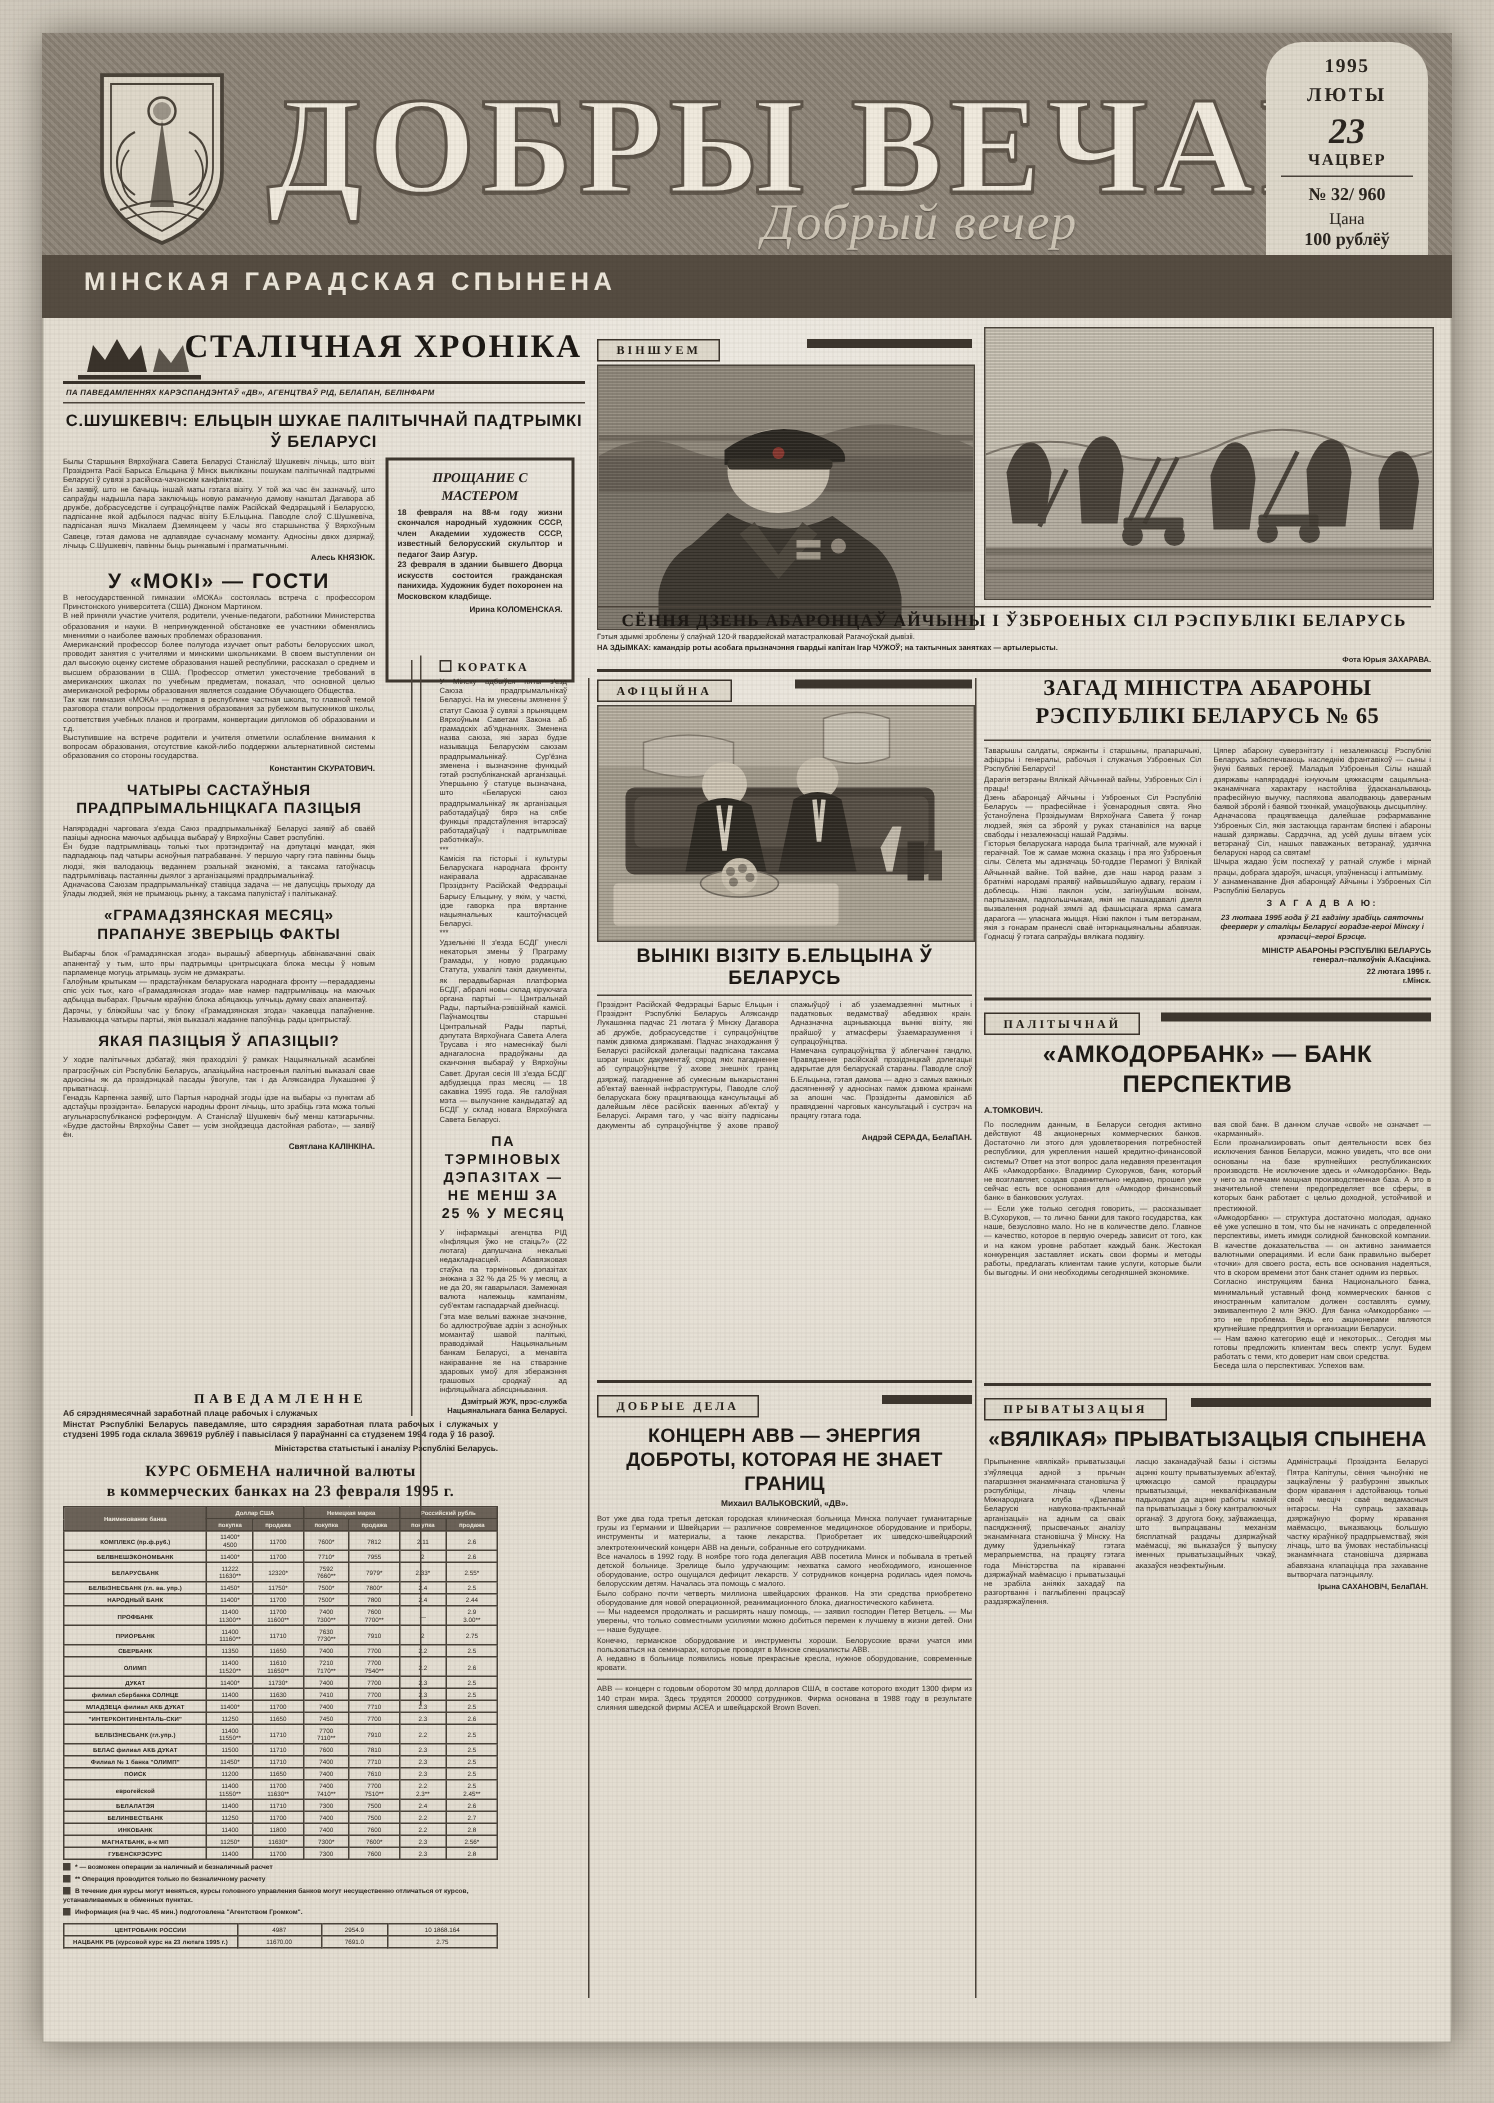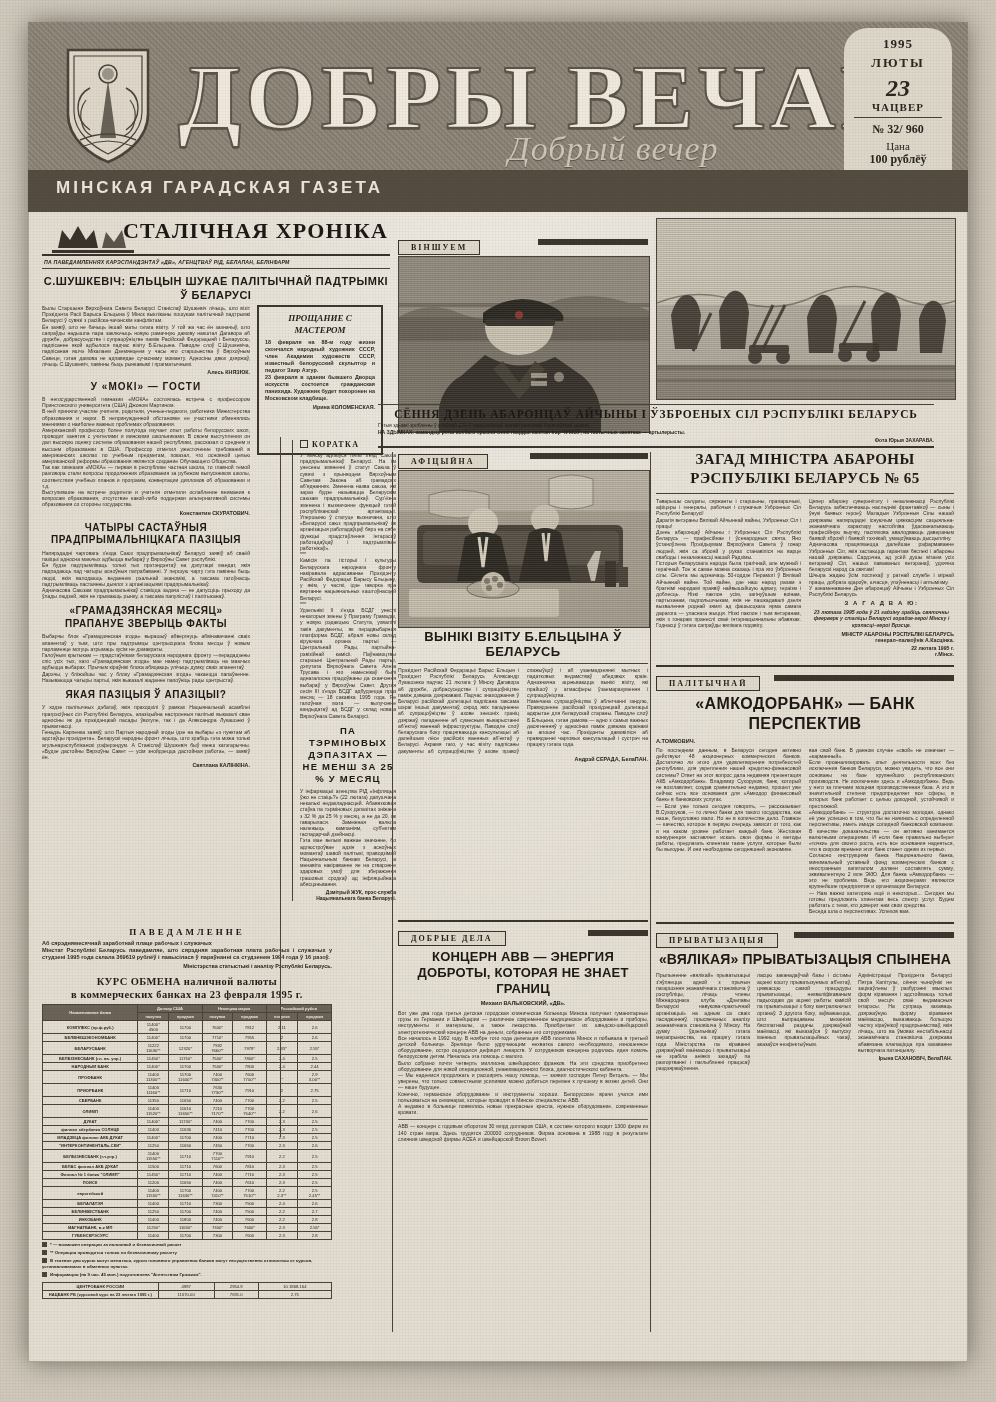--- a/index.html
+++ b/index.html
@@ -124,21 +124,21 @@
           <div class="m">ЛЮТЫ</div>
           <div class="d">23</div>
           <div class="w">ЧАЦВЕР</div>
           <hr>
           <div class="n">№ 32/ 960</div>
           <div class="p1">Цана</div>
           <div class="p2">100  рублёў</div>
         </div>
 
         <div class="mast-ribbon"></div>
-        <div class="mast-sub">МІНСКАЯ  ГАРАДСКАЯ  ГАЗЕТА</div>
+        <div class="mast-sub">МІНСКАЯ  ГАРАДСКАЯ  СПЫНЕНА</div>
       </div>
     </div>
 
     <div class="col" style="left:14px;top:196px;width:348px;height:1130px;">
 
       <div style="position:relative;height:36px;border-bottom:2px solid #3a332b;">
         <svg viewBox="0 0 90 34" width="90" height="34" style="position:absolute;left:6px;top:2px;">
           <path d="M4 30 h82 v3 H4Z" fill="#3a332b"></path>
           <path d="M10 28 L14 10 L22 20 L30 6 L38 20 L46 10 L50 28 Z" fill="#3a332b"></path>
           <path d="M54 28 L58 12 L66 22 L74 10 L78 28 Z" fill="#3a332b" opacity=".8"></path>
@@ -149,21 +149,21 @@
       <div style="font-style:italic;font-weight:700;font-size:5.2px;letter-spacing:.2px;padding:3px 0 3px 2px;border-bottom:1px solid #4b433a;">ПА ПАВЕДАМЛЕННЯХ КАРЭСПАНДЭНТАЎ «ДВ», АГЕНЦТВАЎ РІД, БЕЛАПАН, БЕЛІНФАРМ</div>
 
       <div class="hl" style="font-size:11px;line-height:14px;margin:5px 0 3px 0;letter-spacing:.5px;">С.ШУШКЕВІЧ:  ЕЛЬЦЫН  ШУКАЕ ПАЛІТЫЧНАЙ  ПАДТРЫМКІ  Ў  БЕЛАРУСІ</div>
 
       <div style="display:flex;gap:7px;">
         <div style="width:208px;">
           <div class="body-txt" style="white-space:pre-line;">Былы Старшыня Вярхоўнага Савета Беларусі Станіслаў Шушкевіч лічыць, што візіт Прэзідэнта Расіі Барыса Ельцына ў Мінск выкліканы пошукам палітычнай падтрымкі Беларусі ў сувязі з расійска-чачэнскім канфліктам.
 Ён заявіў, што не бачыць іншай маты гэтага візіту. У той жа час ён зазначыў, што сапраўды надышла пара заключыць новую рамачную дамову накштал Дагавора аб дружбе, добрасуседстве і супрацоўніцтве паміж Расійскай Федэрацыяй і Беларуссю, падпісанне якой адбылося падчас візіту Б.Ельцына. Паводле слоў С.Шушкевіча, падпісаная яшчэ Мікалаем Дземянцеем у часы яго старшынства ў Вярхоўным Савеце, гэтая дамова не адпавядае сучаснаму моманту. Адносіны двюх дзяржаў, лічыць С.Шушкевіч, павінны быць рынкавымі і прагматычнымі.</div>
           <div class="sig">Алесь КНЯЗЮК.</div>
 
-          <div class="hl" style="font-size:10px;line-height:12px;margin:6px 0 3px;letter-spacing:1px;">У  «МОКІ»  —  ГОСТИ</div>
+          <div class="hl" style="font-size:14px;line-height:12px;margin:6px 0 3px;letter-spacing:1px;">У  «МОКІ»  —  ГОСТИ</div>
           <div class="body-txt" style="white-space:pre-line;">В негосударственной гимназии «МОКА» состоялась встреча с профессором Принстонского университета (США) Джоном Мартином.
 В ней приняли участие учителя, родители, ученые-педагоги, работники Министерства образования и науки. В непринужденной обстановке ее участники обменялись мнениями о наиболее важных проблемах образования.
 Американский профессор более полугода изучает опыт работы белорусских школ, проводит занятия с учителями и минскими школьниками. В своем выступлении он дал высокую оценку системе образования нашей республики, рассказал о среднем и высшем образовании в США. Профессор отметил ужесточение требований в американских школах по учебным предметам, показал, что основной целью американской реформы образования является создание Обучающего Общества.
 Так как гимназия «МОКА» — первая в республике частная школа, то главной темой разговора стали вопросы продолжения образования за рубежом выпускников школы, соответствия учебных планов и программ, конвертации дипломов об образовании и т.д.
 Выступившие на встрече родители и учителя отметили ослабление внимания к вопросам образования, отсутствие какой-либо поддержки альтернативной системы образования со стороны государства.</div>
           <div class="sig">Константин СКУРАТОВИЧ.</div>
 
           <div class="hl" style="font-size:10px;line-height:12.5px;margin:6px 0 3px;letter-spacing:.6px;">ЧАТЫРЫ  САСТАЎНЫЯ ПРАДПРЫМАЛЬНІЦКАГА  ПАЗІЦЫЯ</div>
           <div class="body-txt" style="white-space:pre-line;">Напярэдадні чарговага з'езда Саюз прадпрымальнікаў Беларусі заявіў аб сваёй пазіцыі адносна маючых адбыцца выбараў у Вярхоўны Савет рэспублікі.
 Ён будзе падтрымліваць толькі тых прэтэндэнтаў на дэпутацкі мандат, якія падпадаюць пад чатыры асноўныя патрабаванні. У першую чаргу гэта павінны быць людзі, якія валодаюць веданнем рэальнай эканомікі, а таксама гатоўнасць падтрымліваць пастаянны дыялог з арганізацыямі прадпрымальнікаў.
@@ -470,21 +470,21 @@
                 <td class="bank" style="width: 40%;">НАЦБАНК РБ (курсовой курс на 23 лютага 1995 г.)</td>
                 <td>11670.00</td>
                 <td>7691.0</td>
                 <td>2.75</td>
               </tr>
             </tbody>
         </table>
       </div>
     </div>
 
-    <div class="col" style="left:370px;top:214px;width:250px;">
+    <div class="col" style="left:370px;top:201px;width:250px;">
       <div class="plaque-wrap">
         <div class="plaque-bar" style="width:110px;"></div>
         <span class="plaque">ВІНШУЕМ</span>
       </div>
       <div class="ph" style="position:relative;left:0;top:4px;width:250px;height:175px;">
         <svg viewBox="0 0 250 175" width="250" height="175" style="position:absolute;inset:0;">
           <rect width="250" height="175" fill="#7e776c"></rect>
           <rect y="0" width="250" height="60" fill="#968e81"></rect>
           <g opacity=".5" fill="#5a5349">
             <rect x="0" y="46" width="250" height="4"></rect>
@@ -532,21 +532,21 @@
             <circle cx="216" cy="136" r="7"></circle>
         </g>
         <rect y="146" width="298" height="34" fill="#8d8579"></rect>
         <g opacity=".45" fill="#5e574c">
           <rect y="146" width="298" height="5"></rect>
           <rect y="160" width="298" height="3"></rect>
         </g>
       </svg>
     </div>
 
-    <div class="col" style="left:350px;top:382px;width:556px;">
+    <div class="col" style="left:370px;top:382px;width:556px;">
       <div class="rule" style="margin-bottom:3px;"></div>
       <div class="hl-serif" style="font-size:11.5px;letter-spacing:.8px;">СЁННЯ ДЗЕНЬ АБАРОНЦАЎ АЙЧЫНЫ І ЎЗБРОЕНЫХ СІЛ РЭСПУБЛІКІ БЕЛАРУСЬ</div>
       <div style="font-size:5px;line-height:6.6px;margin-top:2px;">Гэтыя здымкі зроблены ў слаўнай 120-й гвардзейскай матастралковай Рагачоўскай дывізіі.</div>
       <div style="font-size:5px;line-height:6.6px;font-weight:700;">НА ЗДЫМКАХ: камандзір роты асобага прызначэння гвардыі капітан Ігар ЧУЖОЎ; на тактычных занятках — артылерысты.</div>
       <div style="font-size:5px;text-align:right;font-weight:700;margin-top:2px;">Фота Юрыя ЗАХАРАВА.</div>
       <div class="rule2" style="margin-top:3px;"></div>
     </div>
 
     <div class="col" style="left:370px;top:428px;width:250px;">
       <div class="plaque-wrap">
@@ -583,21 +583,21 @@
       </div>
       <div class="hl" style="font-size:13px;line-height:15px;margin-top:5px;letter-spacing:.4px;">ВЫНІКІ ВІЗІТУ Б.ЕЛЬЦЫНА Ў БЕЛАРУСЬ</div>
       <div class="rule" style="margin:4px 0 3px;"></div>
       <div style="column-count:2;column-gap:8px;">
         <div class="body-txt" style="white-space:pre-line;">Прэзідэнт Расійскай Федэрацыі Барыс Ельцын і Прэзідэнт Рэспублікі Беларусь Аляксандр Лукашэнка падчас 21 лютага ў Мінску Дагавора аб дружбе, добрасуседстве і супрацоўніцтве паміж дзвюма дзяржавамі. Падчас знаходжання ў Беларусі расійскай дэлегацыі падпісана таксама шэраг іншых дакументаў, сярод якіх пагадненне аб супрацоўніцтве ў ахове знешніх граніц дзяржаў, пагадненне аб сумесным выкарыстанні аб'ектаў ваеннай інфраструктуры, Паводле слоў беларускага боку працягваюцца кансультацыі аб далейшым лёсе расійскіх ваенных аб'ектаў у Беларусі. Акрамя таго, у час візіту падпісаны дакументы аб супрацоўніцтве ў ахове правоў спажыўцоў і аб узаемадзеянні мытных і падатковых ведамстваў абедзвюх краін. Адназначна ацэньваюцца вынікі візіту, які прайшоў у атмасферы ўзаемаразумення і супрацоўніцтва.
 Намечана супрацоўніцтва ў аблегчанні гандлю, Правядзенне расійскай прэзідэнцкай дэлегацыі адкрытае для беларускай стараны. Паводле слоў Б.Ельцына, гэтая дамова — адно з самых важных дасягненняў у адносінах паміж дзвюма краінамі за апошні час. Прэзідэнты дамовіліся аб правядзенні чарговых кансультацый і сустрэч на працягу гэтага года.</div>
       </div>
       <div class="sig">Андрэй СЕРАДА, БелаПАН.</div>
     </div>
 
-    <div class="col" style="left:264px;top:418px;width:104px;border-left:1px solid #4b433a;padding-left:7px;">
+    <div class="col" style="left:246px;top:418px;width:104px;border-left:1px solid #4b433a;padding-left:18px;">
       <div style="font-family:'Liberation Serif',serif;font-weight:700;font-size:8px;letter-spacing:1.4px;margin-bottom:3px;">
         <span class="checkbox-sq"></span><span>КОРАТКА</span>
       </div>
       <div class="body-txt" style="white-space:pre-line;text-align:justify;">У Мінску адбыўся пяты з'езд Саюза прадпрымальнікаў Беларусі. На ім унесены змяненні ў статут Саюза ў сувязі з прыняццем Вярхоўным Саветам Закона аб грамадскіх аб'яднаннях. Зменена назва саюза, які зараз будзе называцца Беларускім саюзам прадпрымальнікаў. Сур'ёзна зменена і вызначэнне функцый гэтай рэспубліканскай арганізацыі. Упершыню ў статуце вызначана, што «Беларускі саюз прадпрымальнікаў як арганізацыя работадаўцаў бярэ на сябе функцыі прадстаўлення інтарэсаў работадаўцаў і падтрымлівае работнікаў».
 ***
 Камісія па гісторыі і культуры Беларускага народнага фронту накіравала адрасаванае Прэзідэнту Расійскай Федэрацыі Барысу Ельцыну, у якім, у часткі, ідзе гаворка пра вяртанне нацыянальных каштоўнасцей Беларусі.
 ***
 Удзельнікі II з'езда БСДГ унеслі некаторыя змены ў Праграму Грамады, у новую рэдакцыю Статута, ухвалілі такія дакументы, як перадвыбарная платформа БСДГ, абралі новы склад кіруючага органа партыі — Цэнтральнай Рады, партыйна-рэвізійнай камісіі. Паўнамоцтвы старшыні Цэнтральнай Рады партыі, дэпутата Вярхоўнага Савета Алега Трусава і яго намеснікаў былі аднагалосна прадоўжаны да сканчэння выбараў у Вярхоўны Савет. Другая сесія III з'езда БСДГ адбудзецца праз месяц — 18 сакавіка 1995 года. Яе галоўная мэта — вылучэнне кандыдатаў ад БСДГ у склад новага Вярхоўнага Савета Беларусі.</div>
       <div class="hl" style="font-size:9.5px;line-height:12px;margin:6px 0 3px;letter-spacing:1.2px;white-space:pre-line;">ПА  ТЭРМІНОВЫХ ДЭПАЗІТАХ  — НЕ  МЕНШ ЗА  25 % У  МЕСЯЦ</div>
       <div class="body-txt" style="white-space:pre-line;">У інфармацыі агенцтва РІД «Інфляцыя ўжо не стаіць?» (22 лютага) дапушчана некалькі недакладнасцей. Абавязковая стаўка па тэрміновых дэпазітах зніжана з 32 % да 25 % у месяц, а не да 20, як гаварылася. Замежная валюта належыць кампаніям, суб'ектам гаспадарчай дзейнасці.

